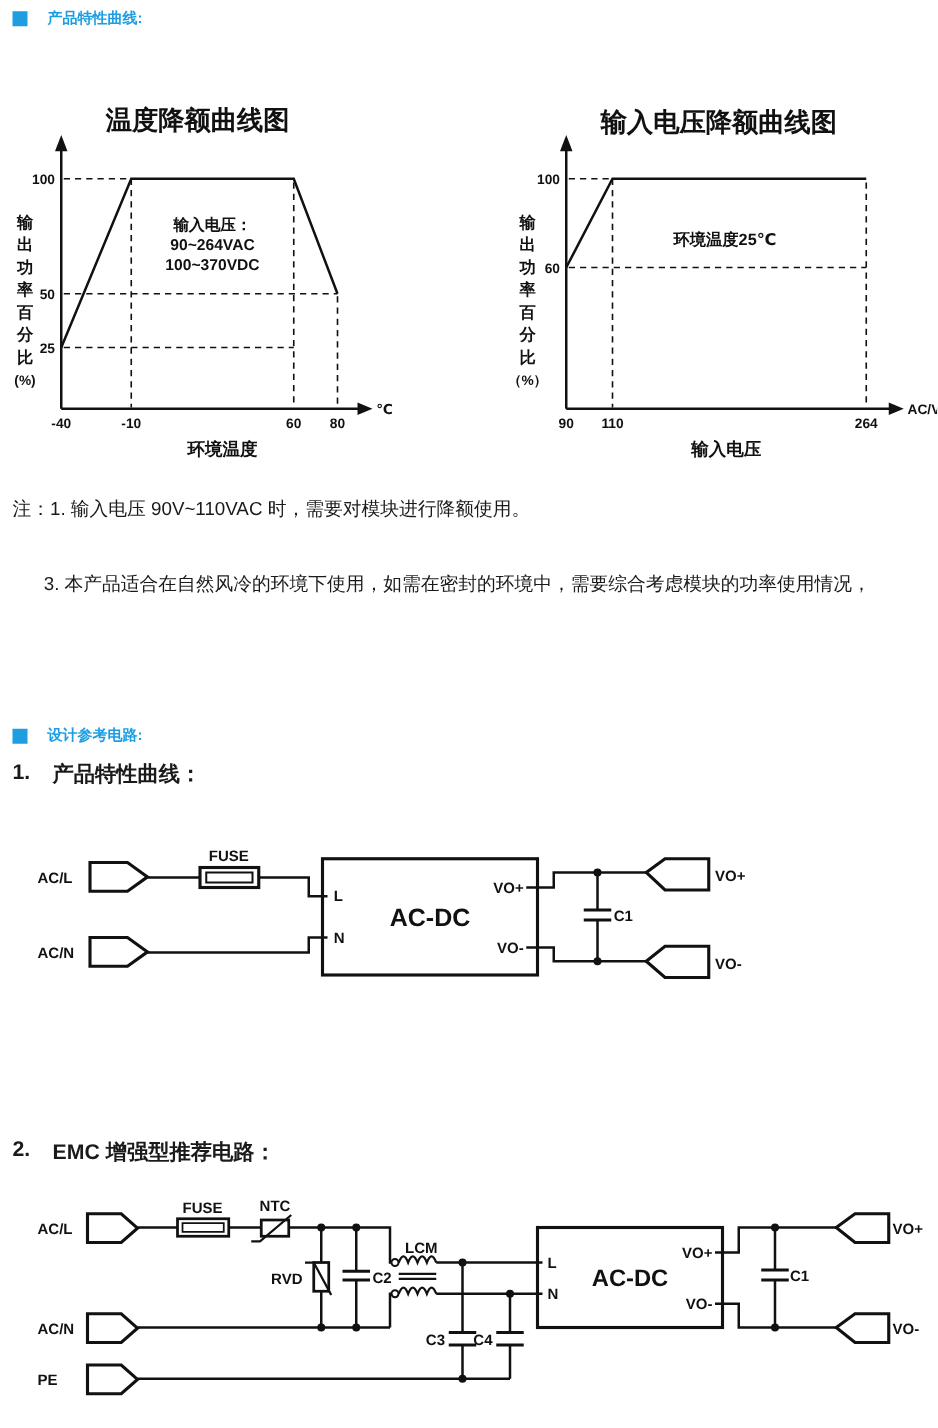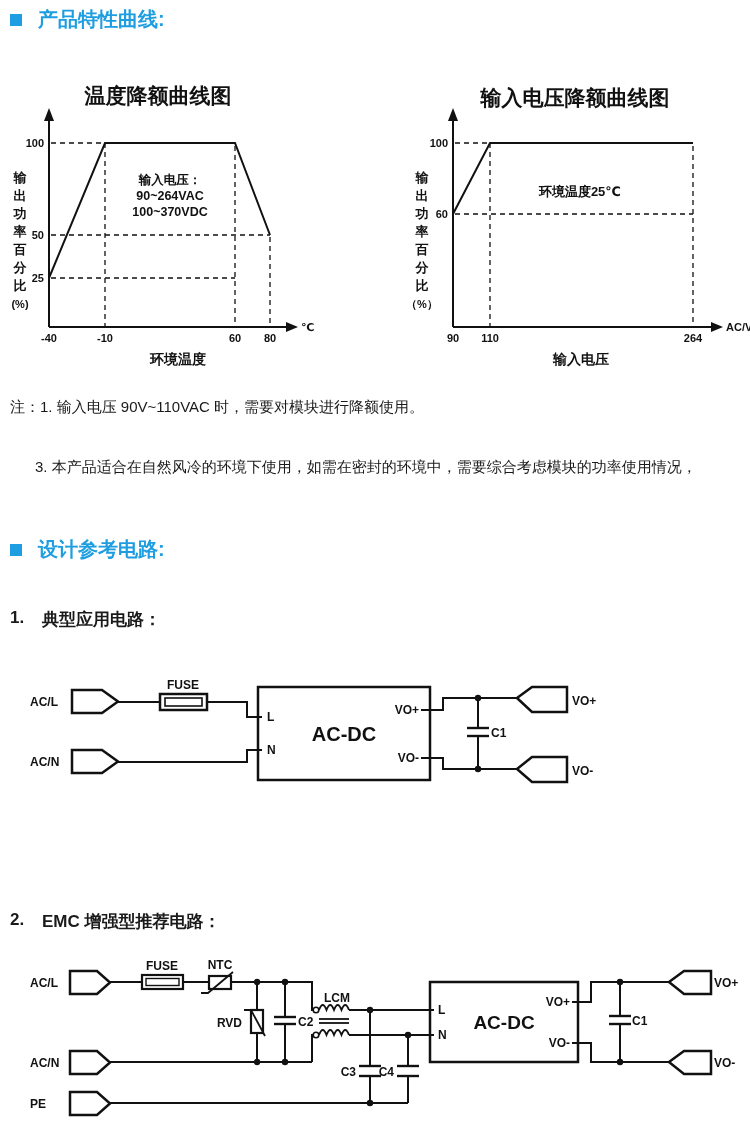--- a/index.html
+++ b/index.html
@@ -1,19 +1,19 @@
 <!DOCTYPE html>
 <html><head>
 <meta charset="utf-8">
 <style>
   html,body{margin:0;padding:0;background:#fff;}
   .page{position:relative;width:750px;height:1142px;background:#fff;overflow:hidden;
         font-family:"Liberation Sans","DejaVu Sans",sans-serif;color:#1a1a1a;}
   .abs{position:absolute;}
-  .sec-header{display:flex;align-items:center;font-size:20px;font-weight:bold;}
+  .sec-header{display:flex;align-items:center;font-size:12px;font-weight:bold;}
   .bullet{width:12px;height:12px;display:inline-block;margin-right:16px;}
   .num-title{font-size:17px;font-weight:bold;color:#1a1a1a;display:flex;}
   .num-title .num{width:32px;}
   .note-line{font-size:15px;color:#1a1a1a;white-space:nowrap;}
   svg text{font-family:"Liberation Sans","DejaVu Sans",sans-serif;fill:#111;}
   svg .lbl{font-weight:bold;}
   svg line,svg polyline,svg path,svg rect.sym,svg polygon.conn{stroke:#111;fill:none;}
 </style>
 </head>
 <body>
@@ -106,28 +106,28 @@
       <text class="lbl" x="27" y="210" font-size="13" text-anchor="middle">比</text>
       <text class="lbl" x="27" y="228" font-size="11" text-anchor="middle">（%）</text>
     </g>
     <text class="lbl" x="185" y="116" font-size="13" text-anchor="middle">环境温度25℃</text>
     <text class="lbl" x="186" y="284" font-size="14" text-anchor="middle">输入电压</text>
   </svg>
 
   <div class="abs note-line" style="left:10px;top:398px;">注：1. 输入电压 90V~110VAC 时，需要对模块进行降额使用。</div>
   <div class="abs note-line" style="left:35px;top:458px;">3. 本产品适合在自然风冷的环境下使用，如需在密封的环境中，需要综合考虑模块的功率使用情况，</div>
 
-  <div class="abs sec-header" style="left:10px;top:536px;">
+  <div class="abs sec-header" style="left:10px;top:580px;">
     <span class="bullet" style="background:#1e9ee0;"></span>
     <span style="color:#1e9ee0;">设计参考电路:</span>
   </div>
 
   <div class="abs num-title" style="left:10px;top:608px;">
     <span class="num">1.</span>
-    <span>典型应用电路：</span>
+    <span>产品特性曲线：</span>
   </div>
 
   <svg class="abs" style="left:0;top:660px;" width="750" height="150" viewBox="0 0 750 150">
     <g stroke="#111" stroke-width="2">
       <line x1="118" y1="42" x2="160" y2="42"></line>
       <polyline points="207,42 247,42 247,57 262,57"></polyline>
       <polyline points="118,102 247,102 247,90 262,90"></polyline>
       <polyline points="421,50 443,50 443,38 517,38"></polyline>
       <polyline points="421,98 443,98 443,109 517,109"></polyline>
     </g>

